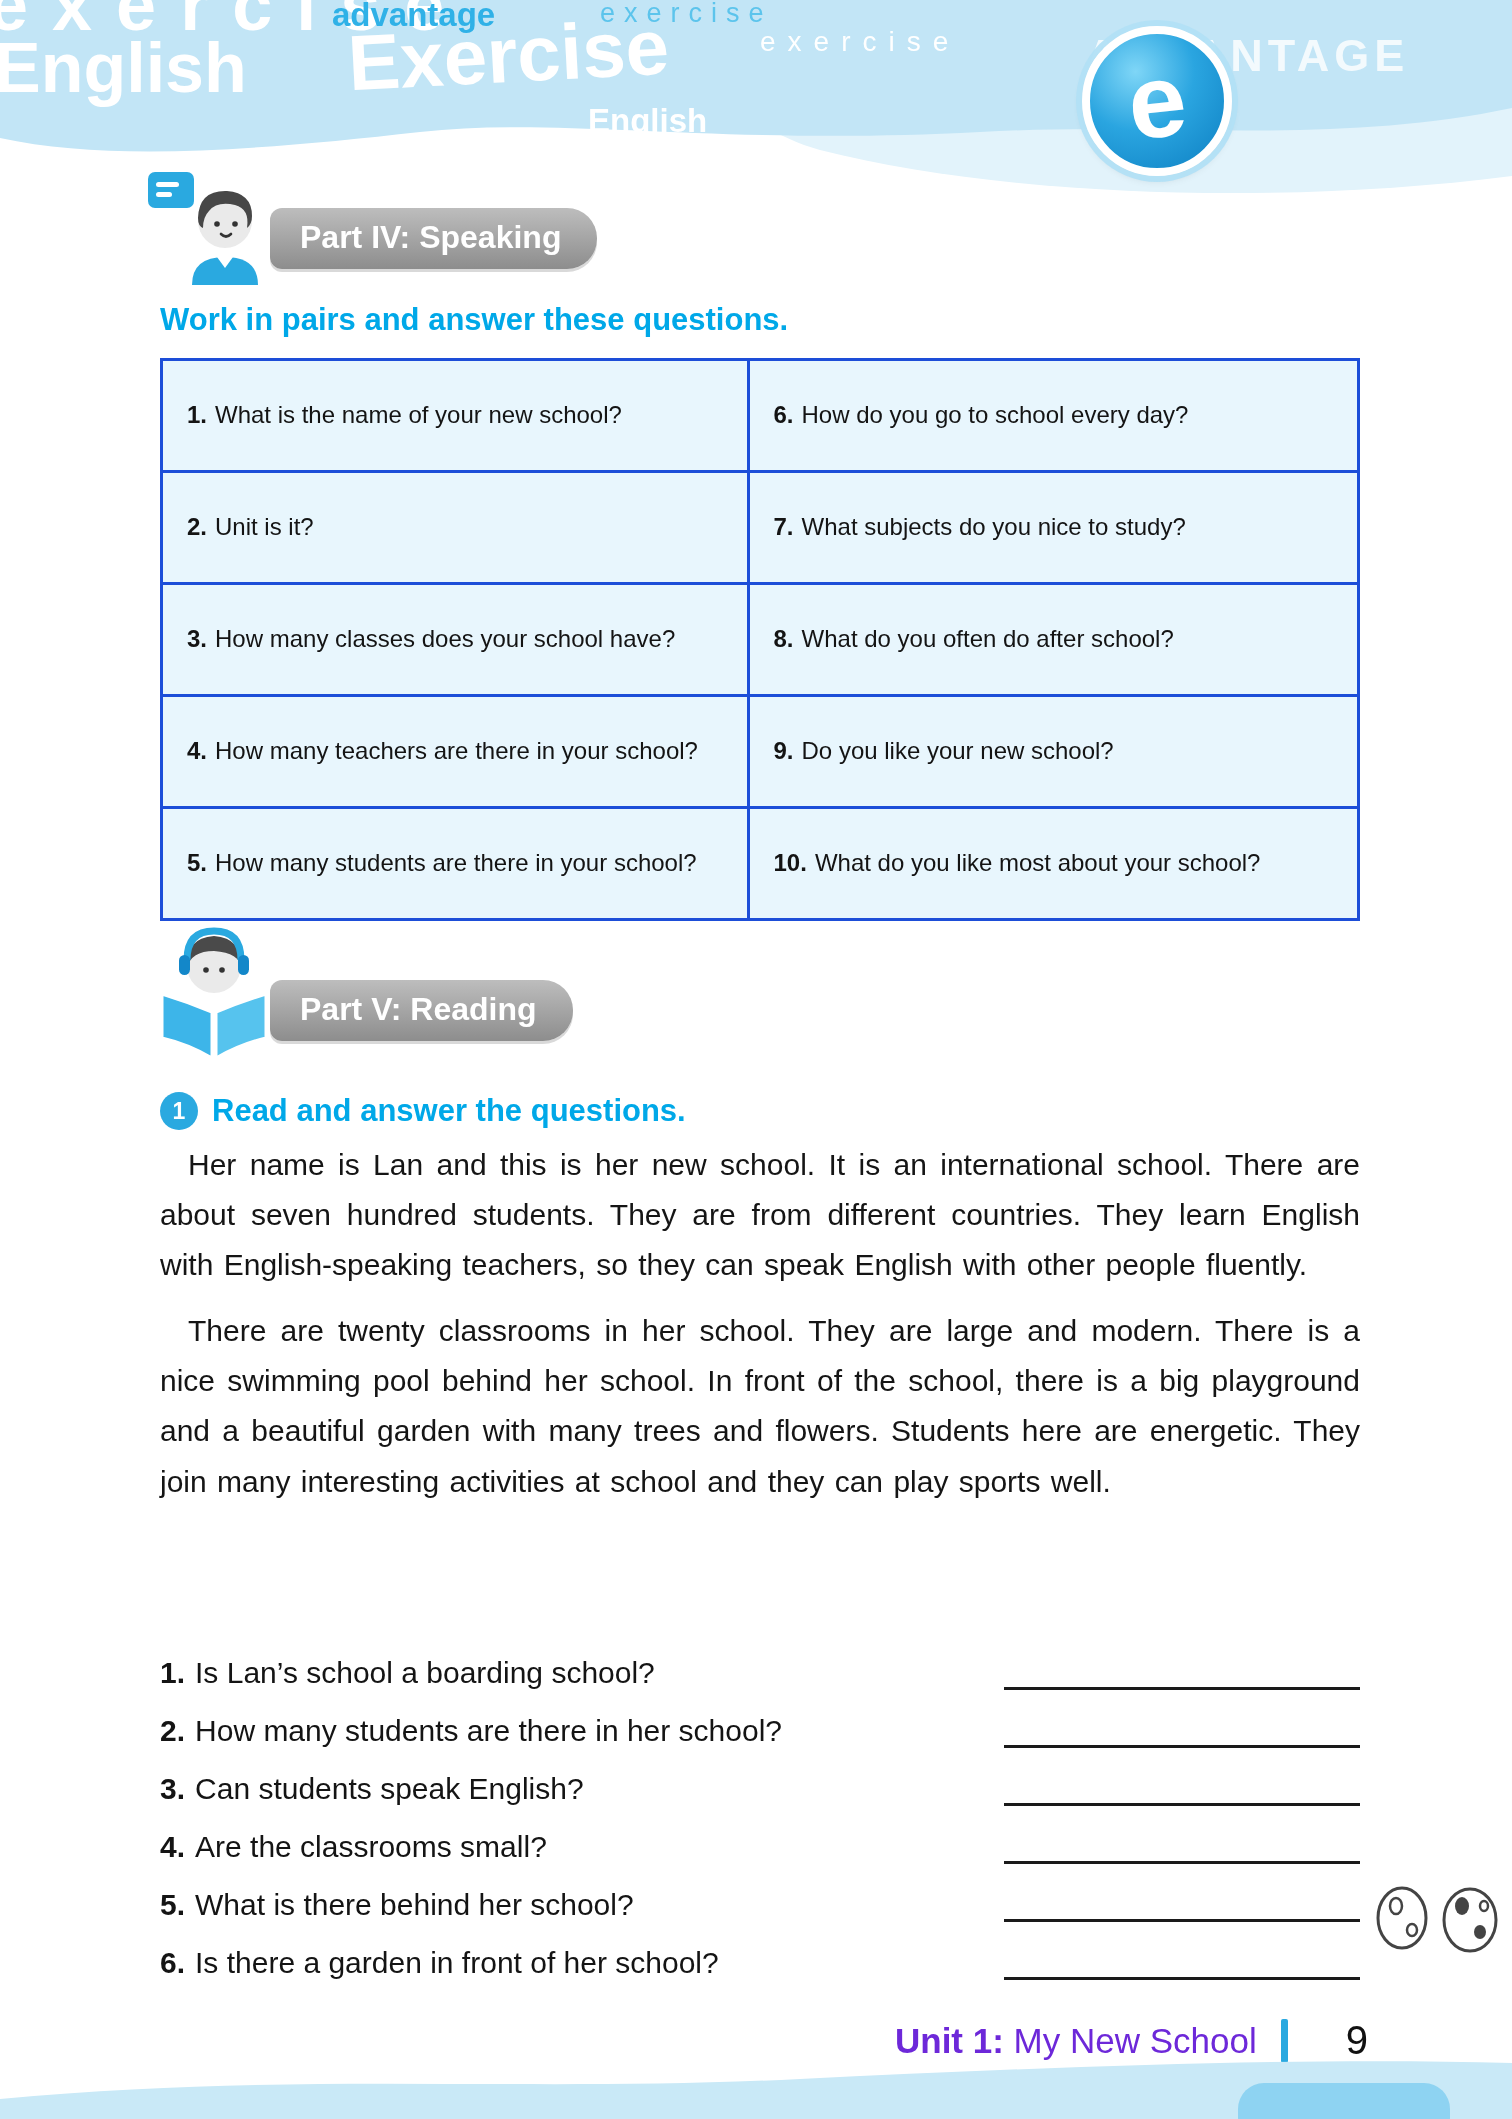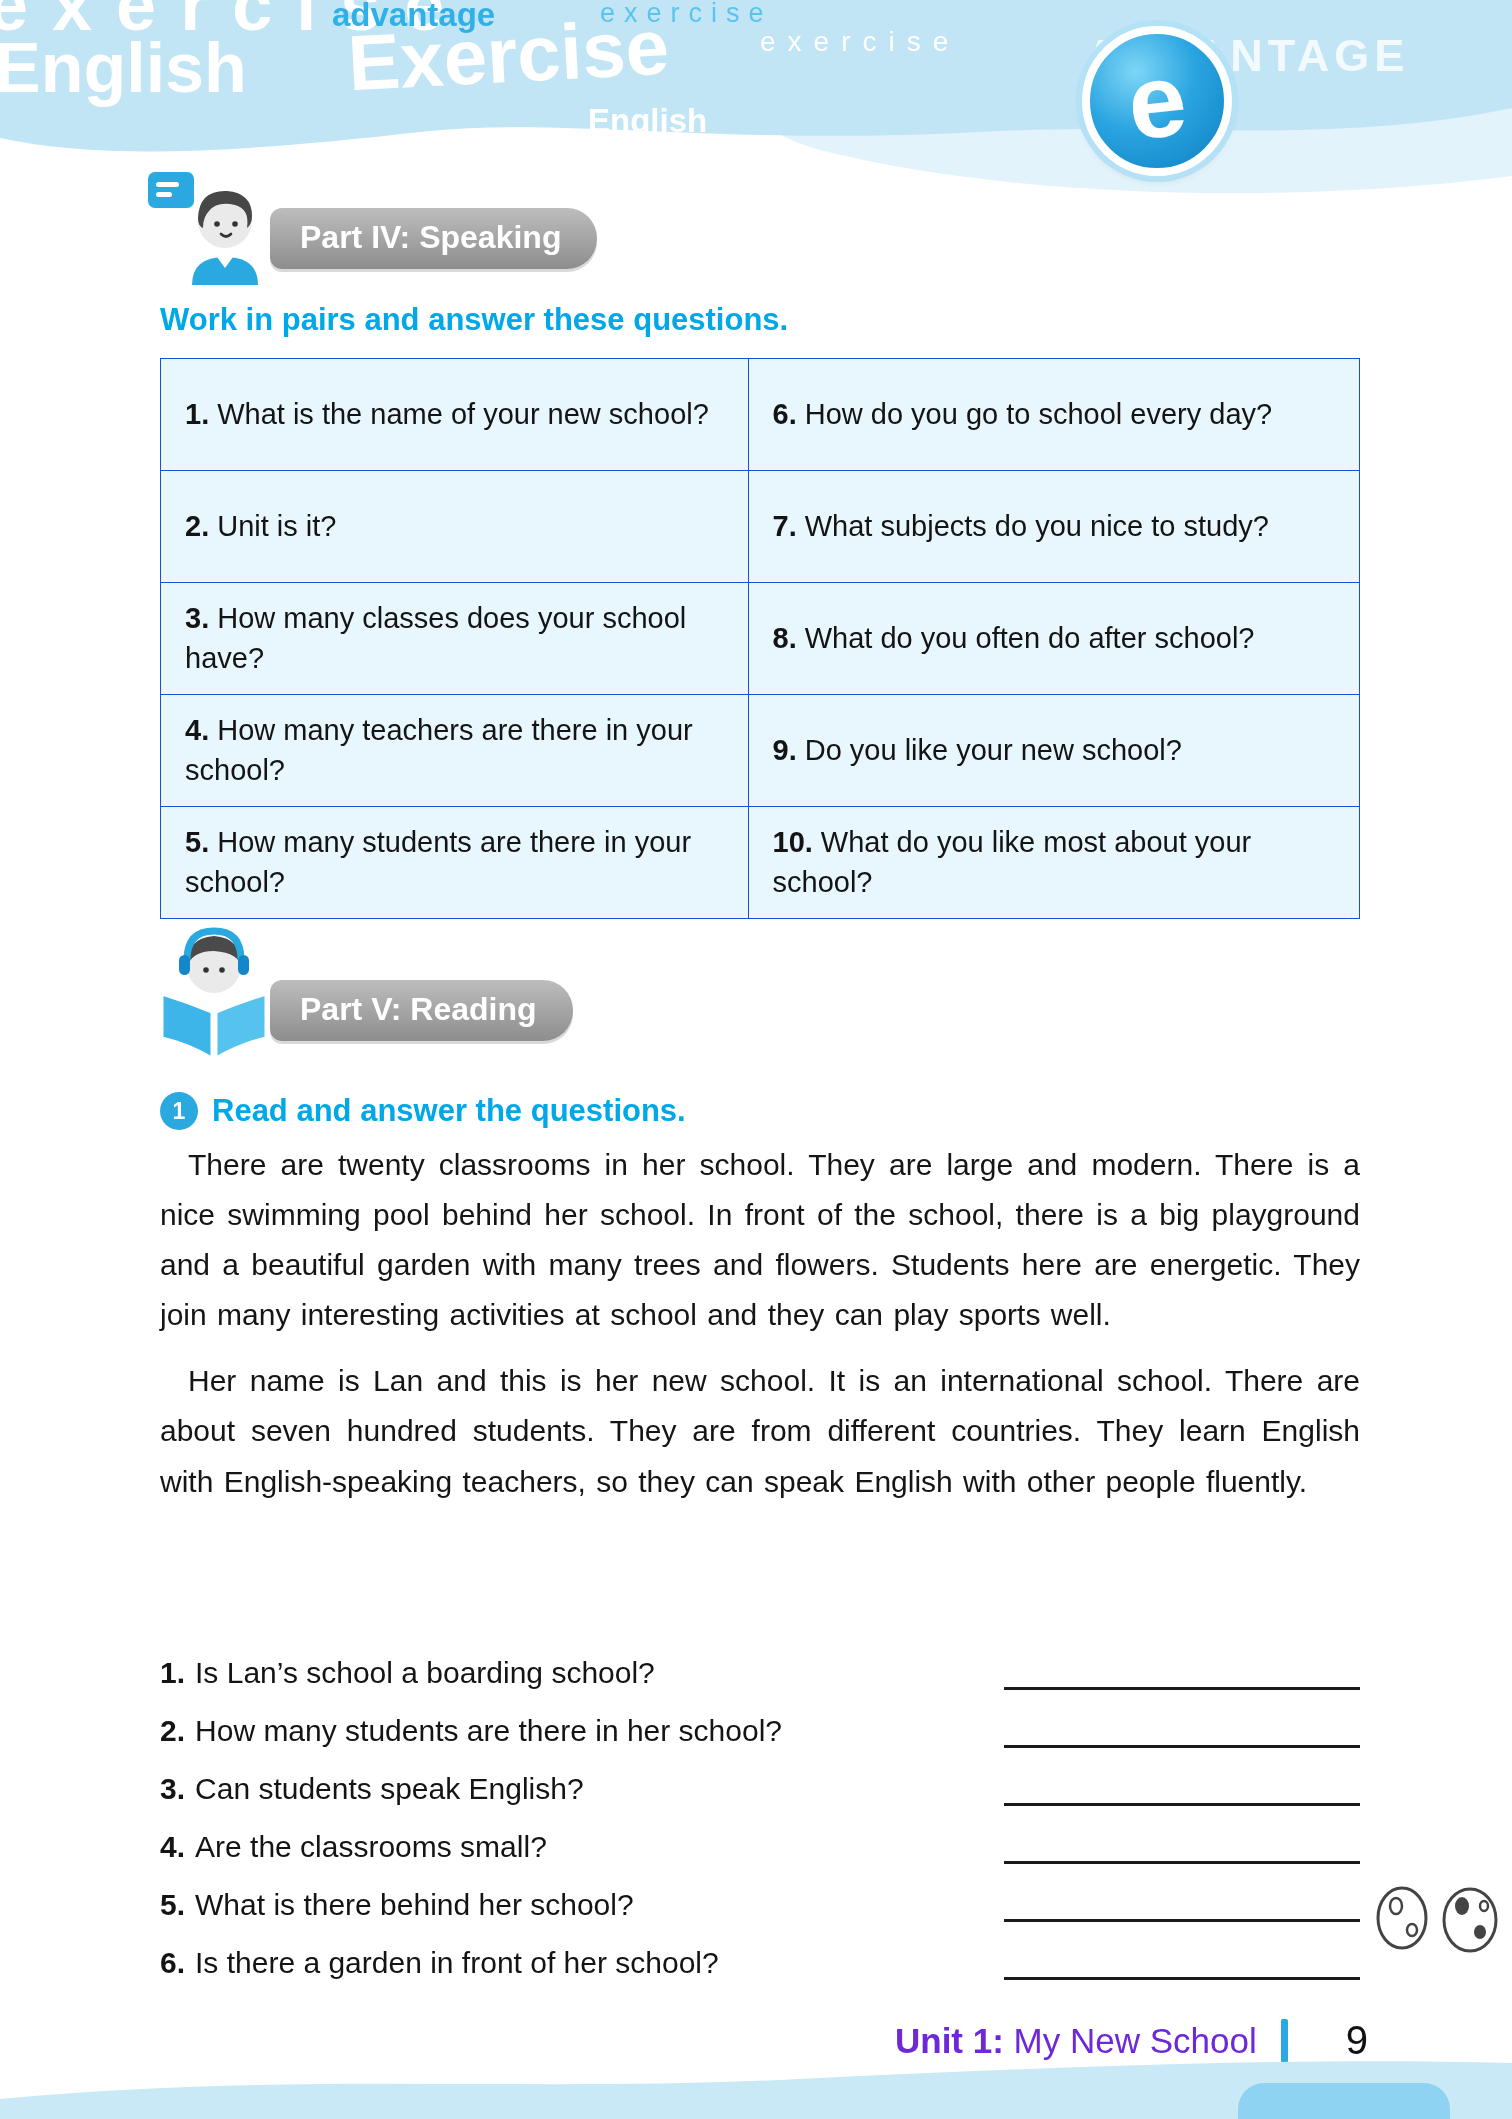--- a/index.html
+++ b/index.html
@@ -44,21 +44,21 @@
 
   .instr { position:absolute; left:160px; color:#00a8e8; font-weight:700; font-size:31px; display:flex; align-items:center; gap:14px; }
   .instr1 { top:302px; }
   .instr2 { top:1092px; }
   .num-circle { width:38px; height:38px; border-radius:50%; background:#2aa9e0; color:#fff; font-weight:700;
     display:inline-flex; align-items:center; justify-content:center; font-size:23px; flex:0 0 auto; }
 
   
   .qtable { position:absolute; left:160px; top:358px; width:1200px; border-collapse:collapse; table-layout:fixed;
     background:#e8f6fd; }
-  .qtable td { border:1px solid #1d4ed8; padding:12px 24px; font-size:29px; color:#141414; vertical-align:middle; line-height:1.35; }
+  .qtable td { border:3px solid #1d4ed8; padding:12px 24px; font-size:24px; color:#141414; vertical-align:middle; line-height:1.35; }
   .qtable tr { height:112px; }
   .qtable col.c1 { width:49%; } .qtable col.c2 { width:51%; }
   .qtable b { margin-right:8px; }
 
   
   .passage { position:absolute; left:160px; top:1140px; width:1200px; color:#151515; }
   .passage p { font-size:30px; line-height:1.67; text-align:justify; text-indent:28px; margin-bottom:16px; word-spacing:2px; }
 
   
   .questions { position:absolute; left:160px; top:1632px; width:1200px; }
@@ -165,22 +165,22 @@
     </svg>
   </div>
   <div class="part-badge rd-badge">Part V: Reading</div>
 
   <div class="instr instr2">
     <span class="num-circle">1</span>
     <span>Read and answer the questions.</span>
   </div>
 
   <div class="passage">
+    <p>Her name is Lan and this is her new school. It is an international school. There are about seven hundred students. They are from different countries. They learn English with English-speaking teachers, so they can speak English with other people fluently.</p>
     <p>There are twenty classrooms in her school. They are large and modern. There is a nice swimming pool behind her school. In front of the school, there is a big playground and a beautiful garden with many trees and flowers. Students here are energetic. They join many interesting activities at school and they can play sports well.</p>
-    <p>Her name is Lan and this is her new school. It is an international school. There are about seven hundred students. They are from different countries. They learn English with English-speaking teachers, so they can speak English with other people fluently.</p>
   </div>
 
   <div class="questions">
     <div class="qline">
       <b>1.</b>
       <span>Is Lan’s school a boarding school?</span>
       <span class="blank"></span>
     </div>
     <div class="qline">
       <b>2.</b>

